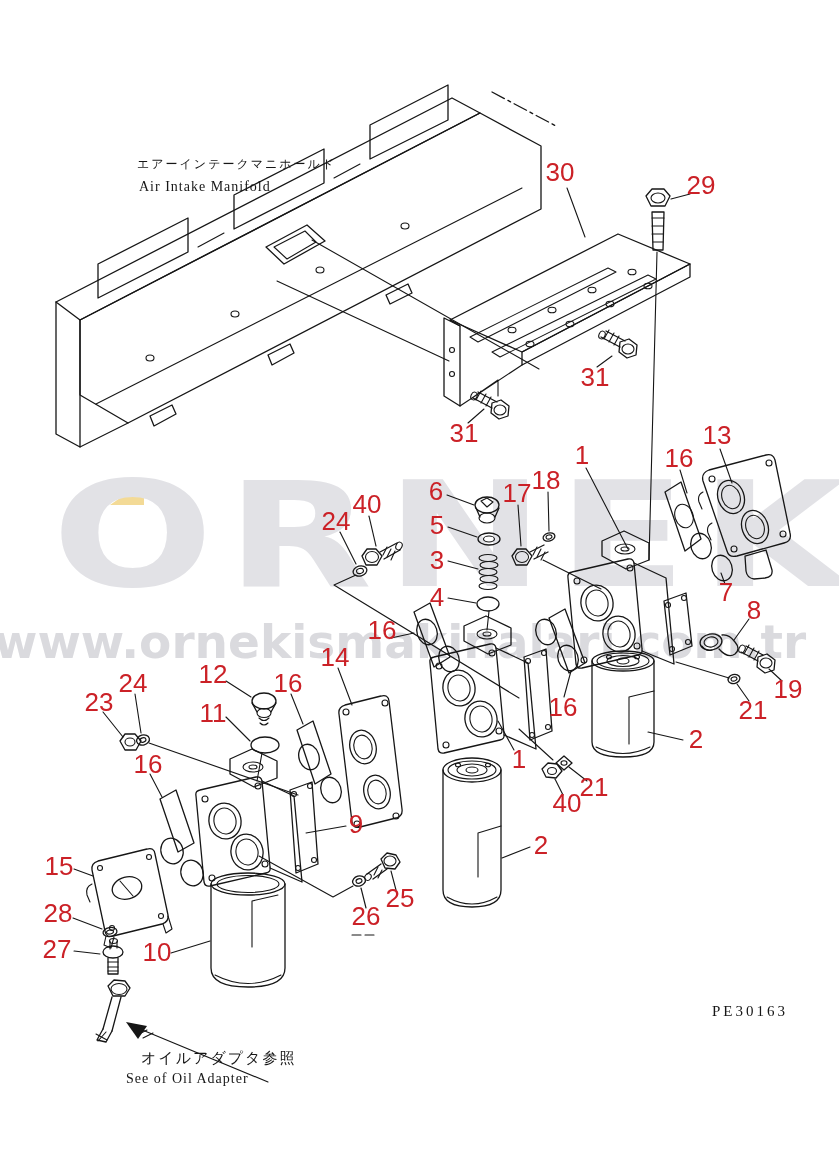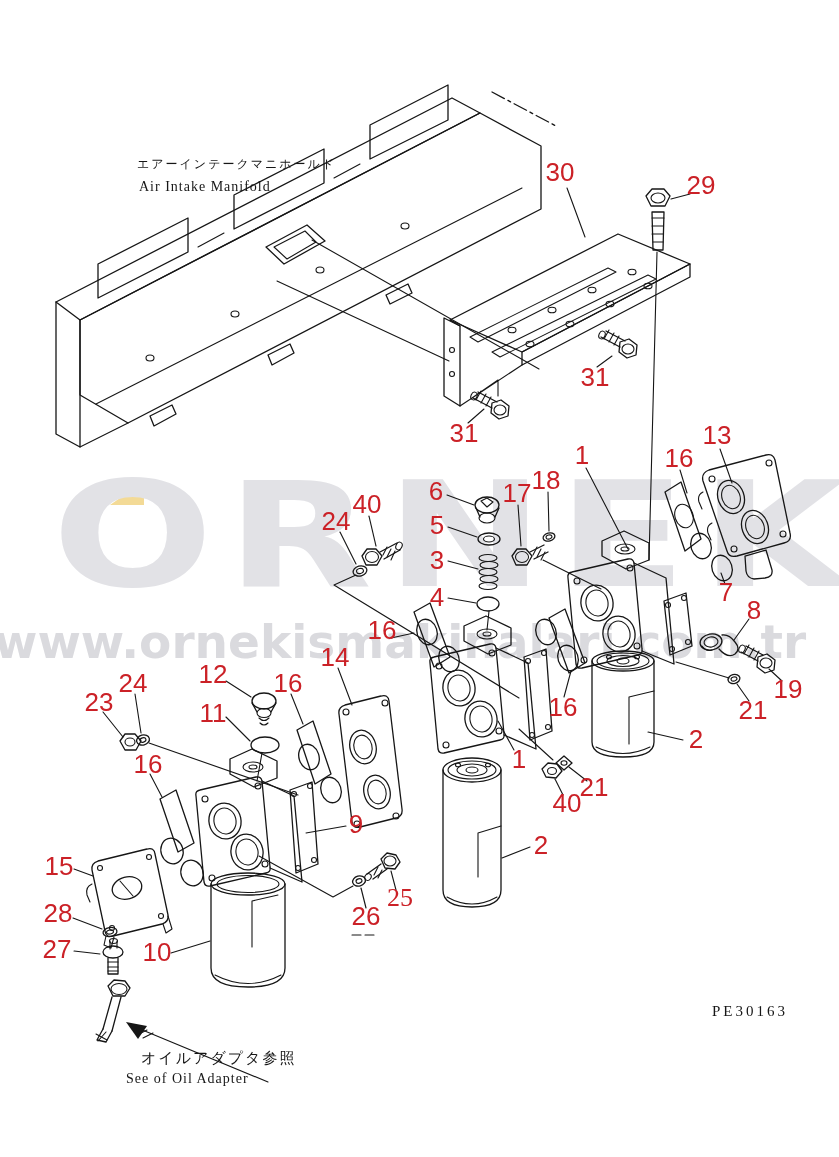--- a/index.html
+++ b/index.html
@@ -499,21 +499,21 @@
     <div class="part-label" style="left: 133px; top: 683px;">24</div>
     <div class="part-label" style="left: 99px; top: 702px;">23</div>
     <div class="part-label" style="left: 148px; top: 764px;">16</div>
     <div class="part-label" style="left: 563px; top: 707px;">16</div>
     <div class="part-label" style="left: 519px; top: 759px;">1</div>
     <div class="part-label" style="left: 696px; top: 739px;">2</div>
     <div class="part-label" style="left: 594px; top: 787px;">21</div>
     <div class="part-label" style="left: 567px; top: 803px;">40</div>
     <div class="part-label" style="left: 356px; top: 824px;">9</div>
     <div class="part-label" style="left: 541px; top: 845px;">2</div>
-    <div class="part-label" style="left: 400px; top: 898px; font-family: Liberation Serif, serif;">25</div>
+    <div class="part-label" style="left: 400px; top: 898px;">25</div>
     <div class="part-label" style="left: 366px; top: 916px;">26</div>
     <div class="part-label" style="left: 59px; top: 866px;">15</div>
     <div class="part-label" style="left: 58px; top: 913px;">28</div>
     <div class="part-label" style="left: 57px; top: 949px;">27</div>
     <div class="part-label" style="left: 157px; top: 952px;">10</div>
   </div>
 
 <div class="anno jp title-jp">エアーインテークマニホールド</div>
 <div class="anno mono title-en">Air Intake Manifold</div>
 <div class="anno jp note-jp">オイルアダプタ参照</div>

